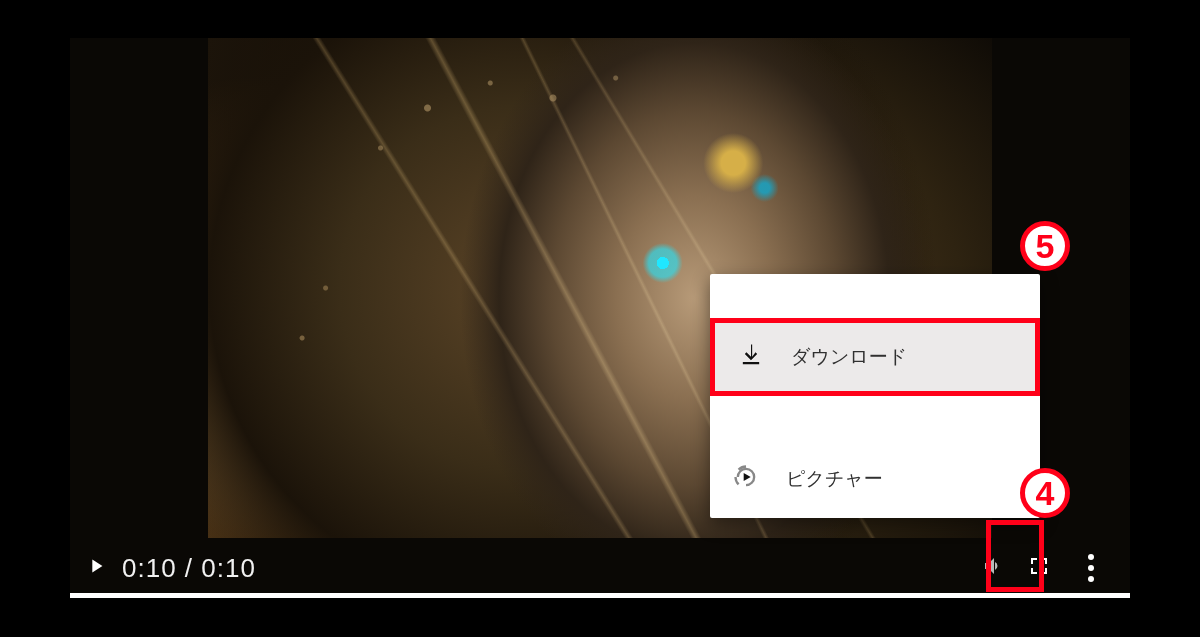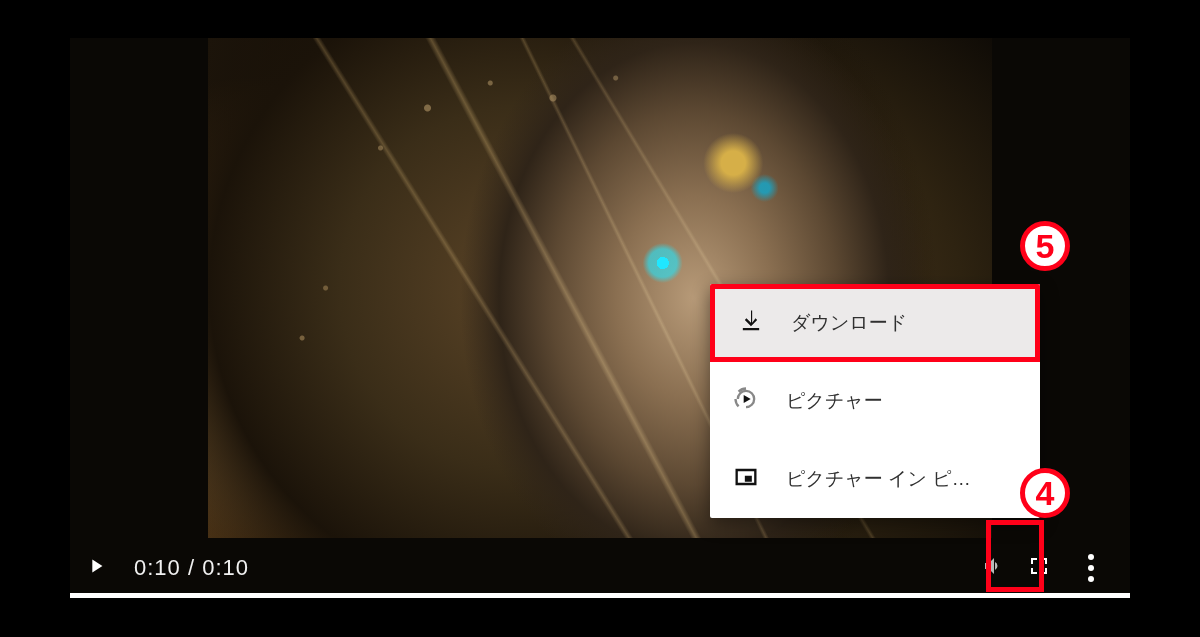--- a/index.html
+++ b/index.html
@@ -75,23 +75,23 @@
     color: #fff;
   }
   .play-btn {
     width: 40px; height: 40px;
     display: flex; align-items: center; justify-content: center;
     cursor: pointer;
   }
   .play-btn svg { width: 22px; height: 22px; fill: #fff; }
 
   .time {
-    font-size: 22px;
+    font-size: 26px;
     letter-spacing: 1px;
-    margin-left: 18px;
+    margin-left: 6px;
     color: #f1f1f1;
     white-space: nowrap;
   }
   .spacer { flex: 1; }
   .ctrl-icon {
     width: 46px; height: 46px;
     display: flex; align-items: center; justify-content: center;
     cursor: pointer;
     color: #fff;
   }
@@ -130,20 +130,21 @@
   .menu-item {
     height: 78px;
     display: flex;
     align-items: center;
     padding: 0 22px;
     gap: 26px;
     cursor: pointer;
     color: #303030;
     font-size: 19px;
     white-space: nowrap;
+    margin-top: 44px;
   }
   .menu-item.highlight {
     background: #eceaea;
     border: 5px solid #ff0019;
   }
   .menu-item svg { width: 28px; height: 28px; fill: #111; flex-shrink: 0; }
   .menu-item .lbl { overflow: hidden; text-overflow: ellipsis; }
 
   
   .callout {
@@ -190,28 +191,20 @@
     <div class="menu-item">
       <span>
         <svg viewBox="0 0 24 24">
             <path d="M12 4a8 8 0 0 0-8 8h2a6 6 0 1 1 6 6v2a8 8 0 0 0 0-16z" opacity=".5"></path>
             <path d="M12 4V2a10 10 0 0 0-7.07 2.93l1.42 1.42A8 8 0 0 1 12 4zm-8 8H2a10 10 0 0 0 2.93 7.07l1.42-1.42A8 8 0 0 1 4 12z" opacity=".5"></path>
             <path d="M10 8.5v7l6-3.5-6-3.5z"></path>
           </svg>
       </span>
       <span class="lbl">ピクチャー</span>
     </div>
-    <div class="menu-item">
-      <span>
-        <svg viewBox="0 0 24 24">
-            <path d="M3 5h18v14H3V5zm2 2v10h14V7H5zm6 4h6v5h-6v-5z"></path>
-          </svg>
-      </span>
-      <span class="lbl">ピクチャー イン ピ…</span>
-    </div>
   </div>
 
   <div class="controls">
     <div class="play-btn">
       <span>
         <svg viewBox="0 0 24 24">
             <path d="M8 5v14l11-7z"></path>
           </svg>
       </span>
     </div>

